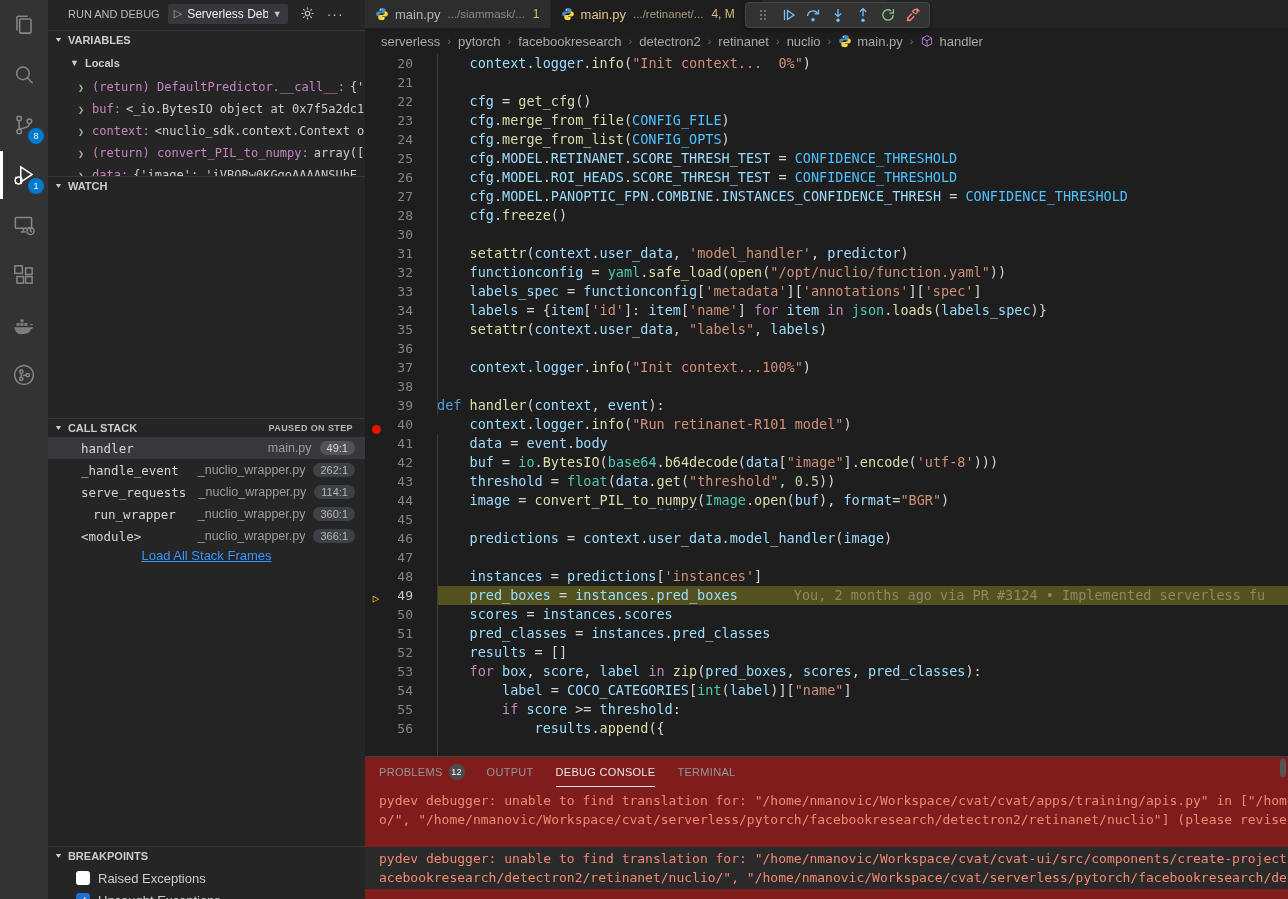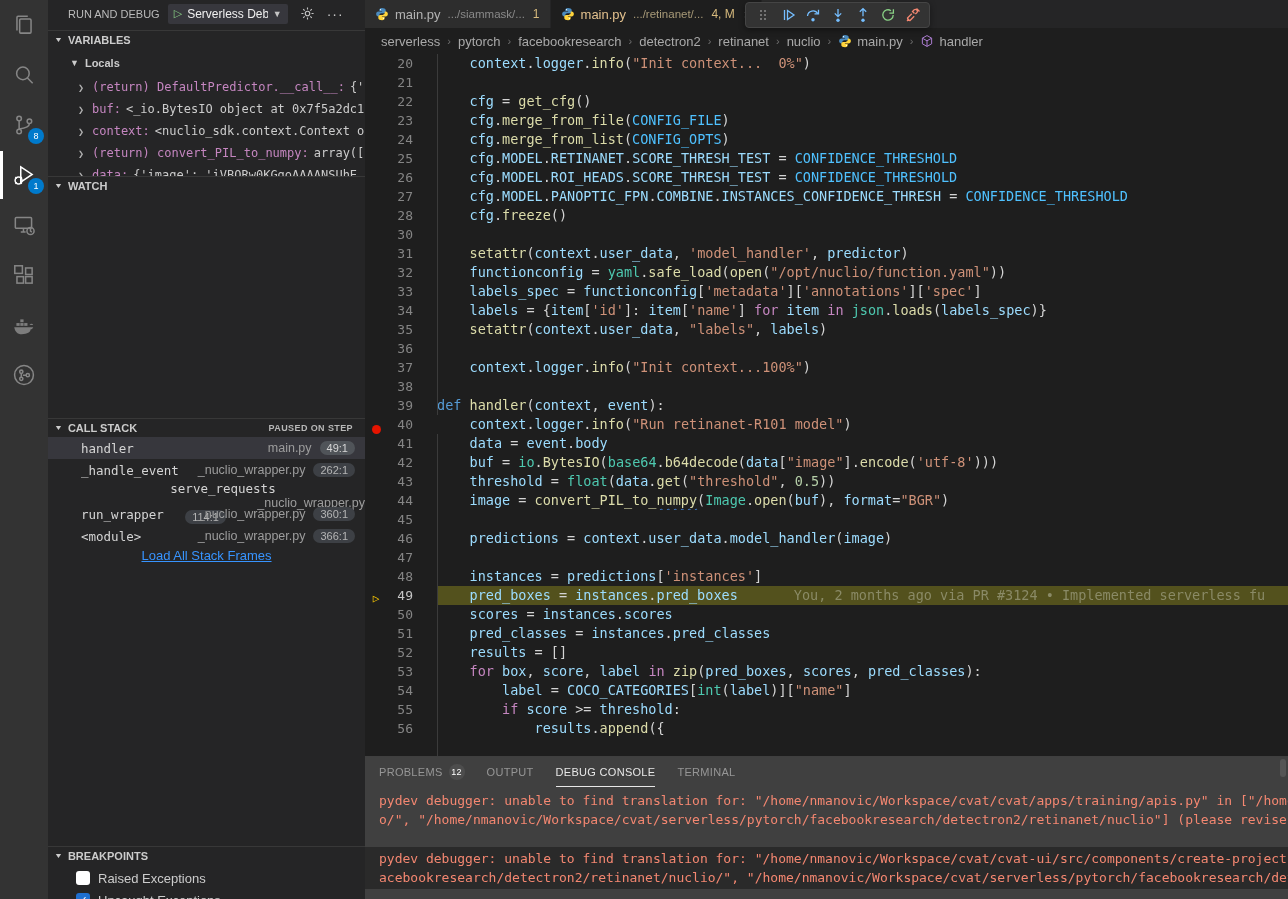--- a/index.html
+++ b/index.html
@@ -90,21 +90,21 @@
   .blame { color:#8a8a66; margin-left:56px; }
   .indent-guide { position:absolute; width:1px; background:#3b3b3b; left:72px; }
 
   
   #debug-toolbar { position:absolute; left:745px; top:2px; height:26px; background:#333333; border:1px solid #454545;
                    border-radius:4px; box-shadow:0 2px 6px rgba(0,0,0,.4); display:flex; align-items:center; padding:0 4px; z-index:40; }
   .dbg-btn { width:25px; height:24px; display:flex; align-items:center; justify-content:center; cursor:pointer; }
   .dbg-btn svg { width:16px; height:16px; }
 
   
-  #panel { position:absolute; left:365px; top:756px; width:923px; height:143px; background:#404040;
+  #panel { position:absolute; left:365px; top:756px; width:923px; height:143px; background:#7f1d1d;
            border-top:1px solid #3f3f3f; z-index:25; }
   #panel-tabs { display:flex; align-items:center; height:30px; padding-left:14px; gap:22px; }
   .ptab { font-size:11px; letter-spacing:.3px; color:#969696; display:flex; align-items:center; gap:6px;
           height:30px; cursor:pointer; }
   .ptab.active { color:#e7e7e7; border-bottom:1px solid #e7e7e7; }
   .ptab-badge { background:#4d4d4d; color:#fff; font-size:9px; min-width:16px; height:16px; border-radius:9px;
                 display:flex; align-items:center; justify-content:center; }
   .console-block { padding:2px 0; }
   .console-block.hl { background:#2a2a2a; }
   .console-line { font-family:"DejaVu Sans Mono",monospace; font-size:13px; line-height:19px; color:#F48771;
@@ -266,26 +266,26 @@
       <div class="frame selected" style="top: 437px;">
         <span class="fname">handler</span>
     <span class="ffile">main.py</span>
     <span class="fpos">49:1</span>
       </div>
       <div class="frame" style="top: 459px;">
         <span class="fname">_handle_event</span>
     <span class="ffile">_nuclio_wrapper.py</span>
     <span class="fpos">262:1</span>
       </div>
-      <div class="frame" style="top: 481px; flex-direction: column;">
+      <div class="frame" style="top: 481px;">
         <span class="fname">serve_requests</span>
     <span class="ffile">_nuclio_wrapper.py</span>
     <span class="fpos">114:1</span>
       </div>
-      <div class="frame" style="top: 503px;">
+      <div class="frame" style="top: 503px; padding-left: 12px;">
         <span class="fname">run_wrapper</span>
     <span class="ffile">_nuclio_wrapper.py</span>
     <span class="fpos">360:1</span>
       </div>
       <div class="frame" style="top: 525px;">
         <span class="fname">&lt;module&gt;</span>
     <span class="ffile">_nuclio_wrapper.py</span>
     <span class="fpos">366:1</span>
       </div>
     </div>

